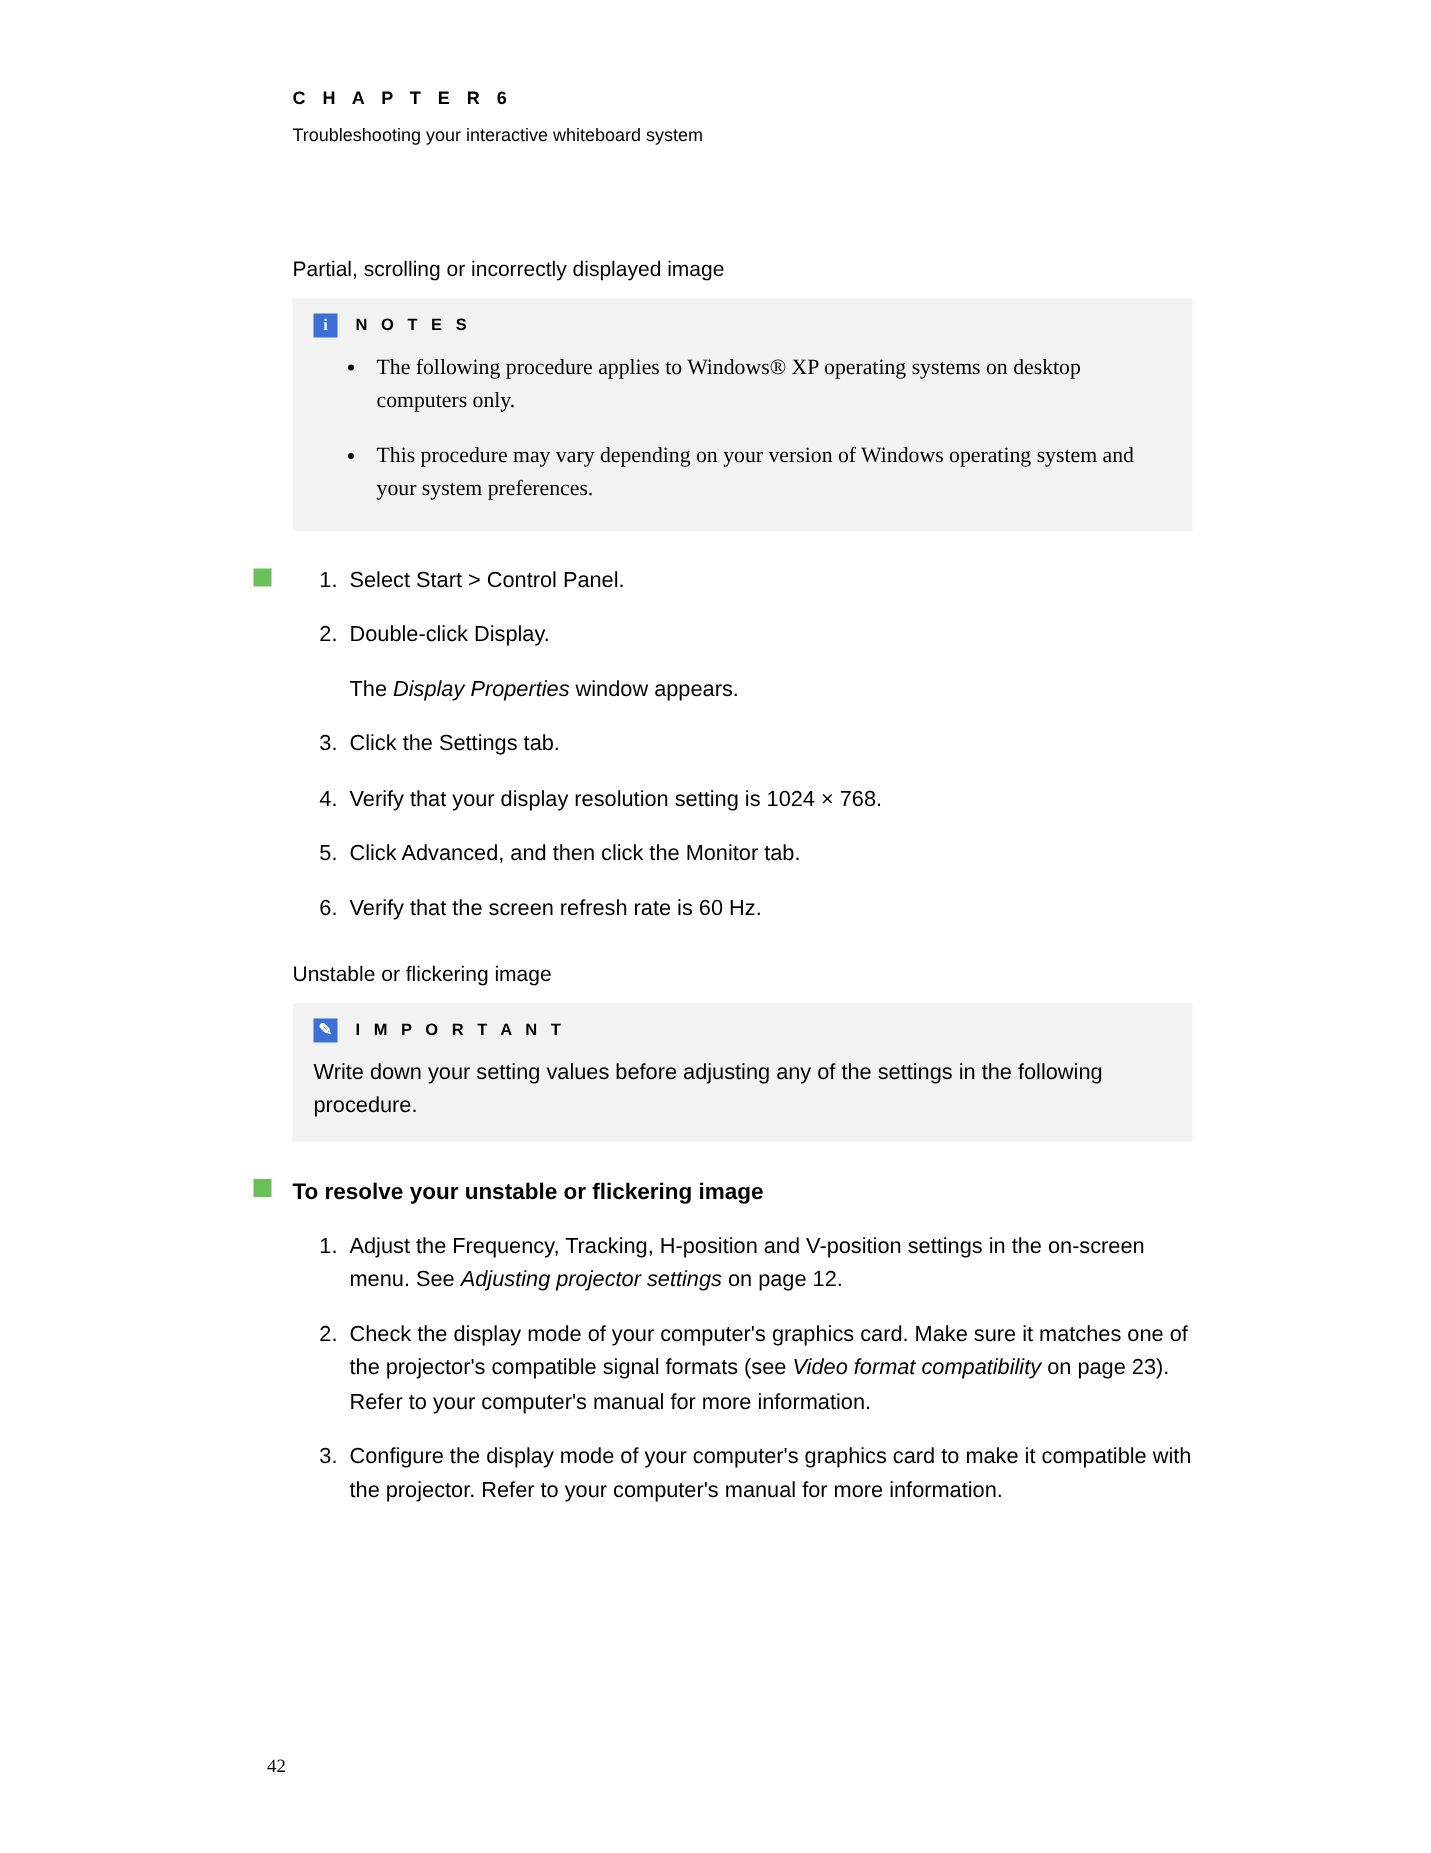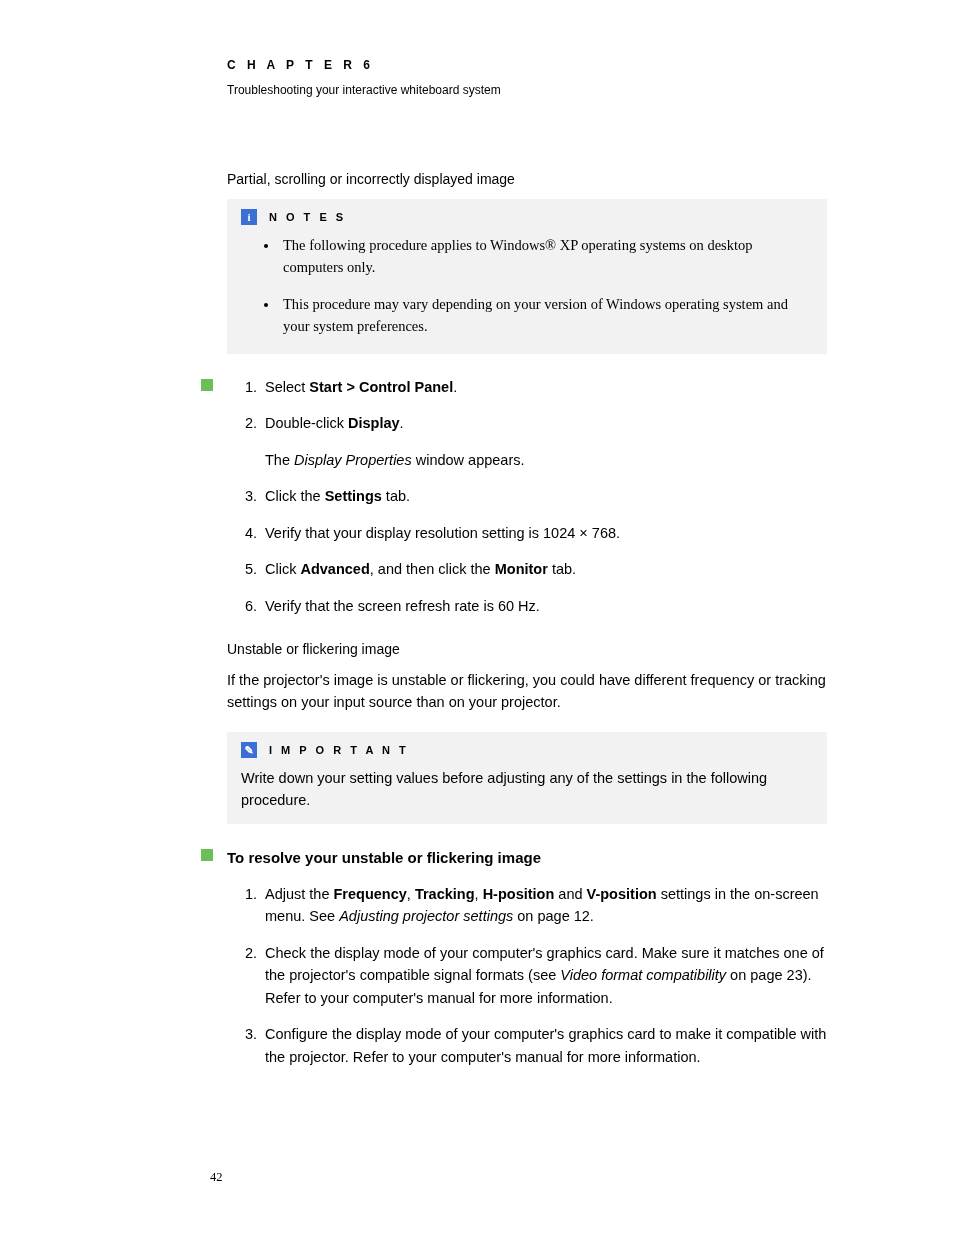--- a/index.html
+++ b/index.html
@@ -10,21 +10,20 @@
     font-size: 14.5px;
     color: #000;
     line-height: 1.55;
   }
   .page {
     width: 870px;
     min-height: 1235px;
     padding: 56px 75px 40px 195px;
     box-sizing: border-box;
     position: relative;
-    margin-left: 32px;
   }
   .chapter-label {
     font-size: 12px;
     font-weight: bold;
     letter-spacing: 4px;
     margin-bottom: 6px;
   }
   .chapter-subtitle {
     font-size: 12px;
     margin-bottom: 70px;
@@ -107,21 +106,21 @@
   .body-para {
     margin: 4px 0 18px 0;
   }
   .page-number {
     position: absolute;
     bottom: 48px;
     left: 178px;
     font-size: 12.5px;
     font-family: Liberation Serif, serif;
   }
-  .b { font-weight: bold; }
+  .b { font-weight: normal; }
   .i { font-style: italic; }
 </style>
 </head>
 <body>
 
 <div class="page">
 
   <div class="chapter-label">C H A P T E R   6</div>
   <div class="chapter-subtitle">Troubleshooting your interactive whiteboard system</div>
 
@@ -155,21 +154,20 @@
       </li>
       <li>Verify that your display resolution setting is 1024 × 768.</li>
       <li>
         <span>Click </span><span class="b">Advanced</span><span>, and then click the </span><span class="b">Monitor</span><span> tab.</span>
       </li>
       <li>Verify that the screen refresh rate is 60 Hz.</li>
     </ol>
   </div>
 
   <div class="section-heading">Unstable or flickering image</div>
-  <div class="body-para">If the projector's image is unstable or flickering, you could have different frequency or tracking settings on your input source than on your projector.</div>
 
   <div class="callout">
     <div class="callout-header">
       <div class="callout-icon icon-important">✎</div>
       <div class="callout-title">I M P O R T A N T</div>
     </div>
     <div class="callout-body-plain">Write down your setting values before adjusting any of the settings in the following procedure.</div>
   </div>
 
   <div class="procedure-block">

